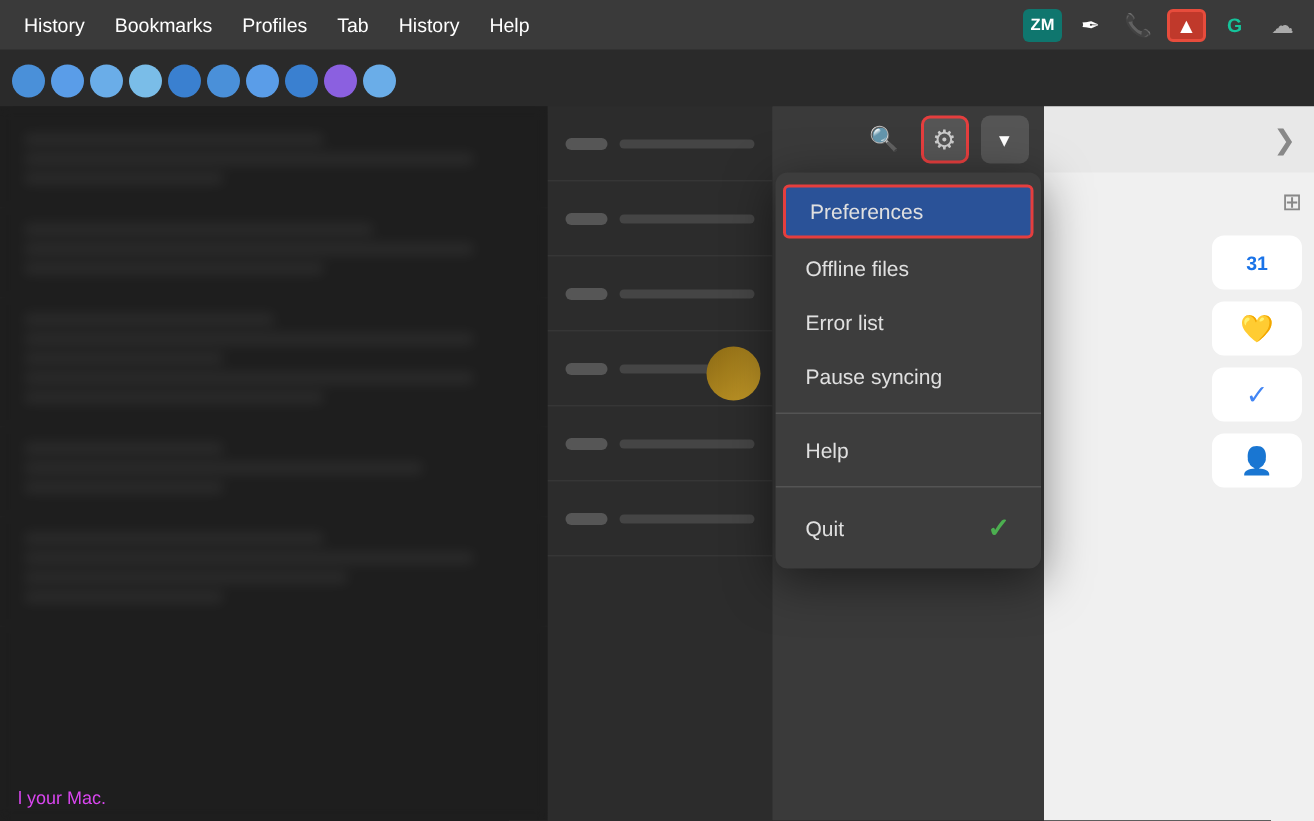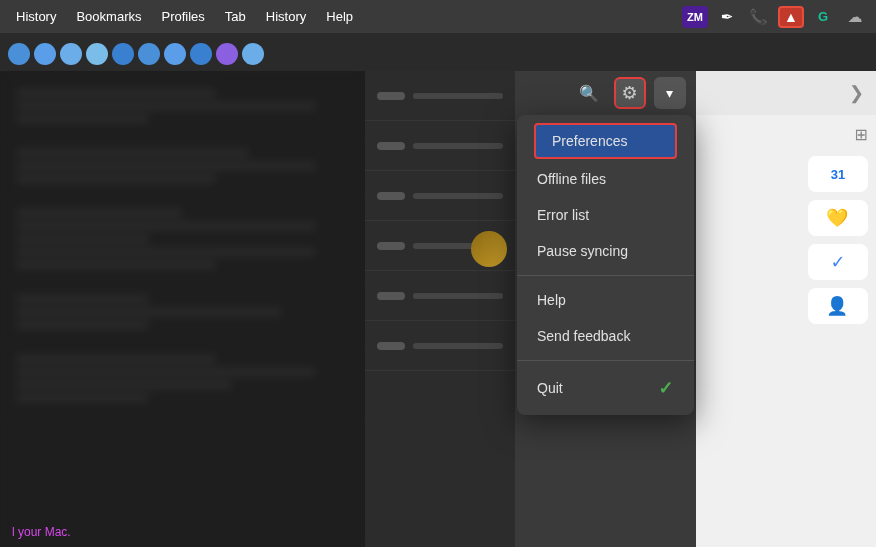--- a/index.html
+++ b/index.html
@@ -180,21 +180,21 @@
       font-size: 14px;
       cursor: pointer;
       display: flex;
       align-items: center;
       justify-content: space-between;
     }
     .dropdown-item.preferences-item {
       background: #2a5298;
       border: 2px solid #e53e3e;
       border-radius: 4px;
-      margin: 2px 17px;
+      margin: 2px 5px;
       padding: 8px 16px;
     }
     .checkmark {
       color: #4caf50;
       font-size: 18px;
       font-weight: bold;
     }
 
     
     .right-panel {
@@ -282,21 +282,21 @@
 <div class="menubar">
   <div class="menubar-items">
     <div class="menubar-item">History</div>
     <div class="menubar-item">Bookmarks</div>
     <div class="menubar-item">Profiles</div>
     <div class="menubar-item">Tab</div>
     <div class="menubar-item">History</div>
     <div class="menubar-item">Help</div>
   </div>
   <div class="menubar-icons">
-    <div class="menubar-icon-btn" style="background:#4c1d95; border-radius:4px; font-size:11px; font-weight:bold; color:#fff;">ZM</div>
+    <div class="menubar-icon-btn" style="background:#0f766e; border-radius:4px; font-size:11px; font-weight:bold; color:#fff;">ZM</div>
     <div class="menubar-icon-btn" style="font-size:15px;">✒</div>
     <div class="menubar-icon-btn" style="font-size:15px; color:#7952b3;">📞</div>
     <div class="menubar-icon-btn highlighted" style="background:#c0392b; border:2px solid #e74c3c; font-size:14px;">▲</div>
     <div class="menubar-icon-btn" style="color:#15c39a; font-size:13px; font-weight:bold;">G</div>
     <div class="menubar-icon-btn" style="font-size:15px; color:#aaa;">☁</div>
   </div>
 </div>
 
 <div class="tabbar">
   <div class="tab-dot" style="background:#4a90d9;"></div>
@@ -409,23 +409,20 @@
         </div>
         <div class="dropdown-item">
           <span>Pause syncing</span>
         </div>
       </div>
 
       <div class="dropdown-section">
         <div class="dropdown-item">
           <span>Help</span>
         </div>
-        <div class="dropdown-item">
-          <span>Send feedback</span>
-        </div>
       </div>
 
       <div class="dropdown-section">
         <div class="dropdown-item">
           <span>Quit</span>
           <span class="checkmark">✓</span>
         </div>
       </div>
     </div>
 

